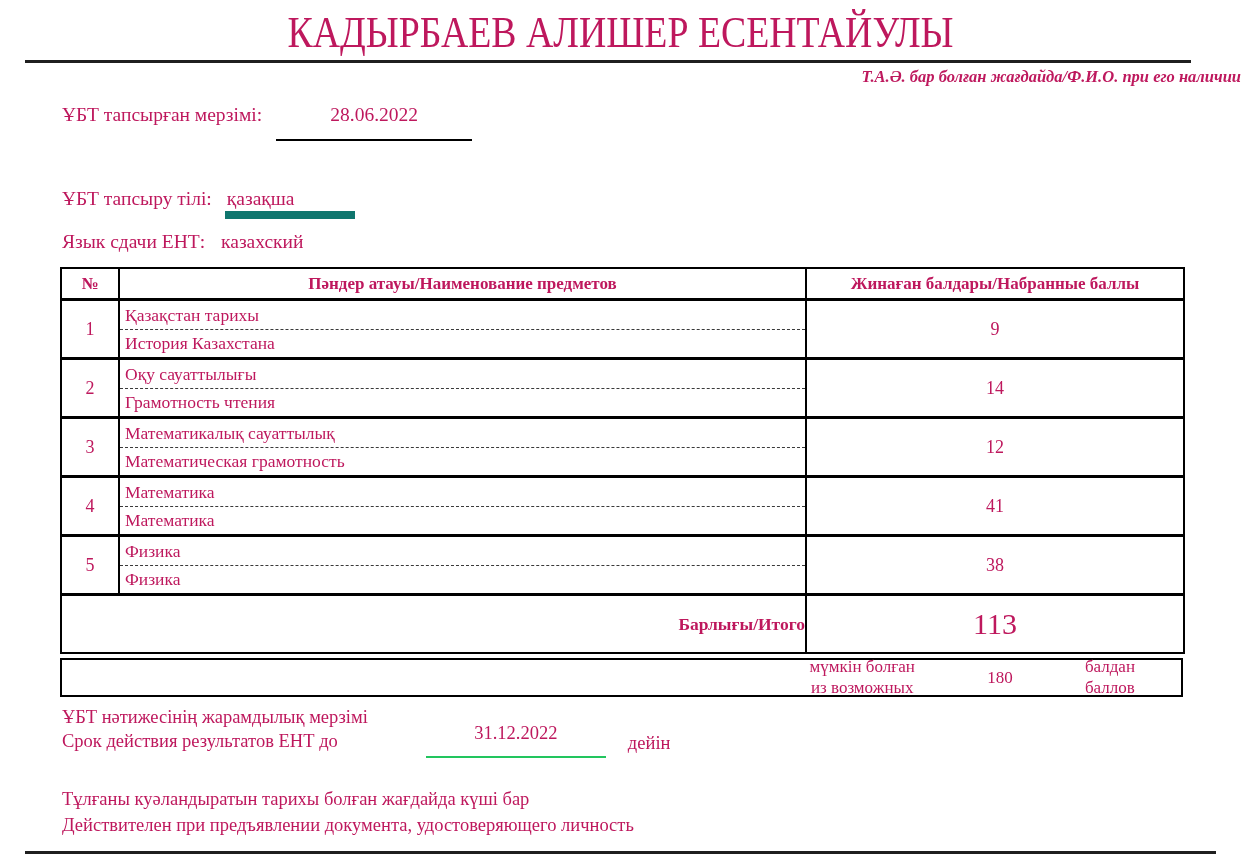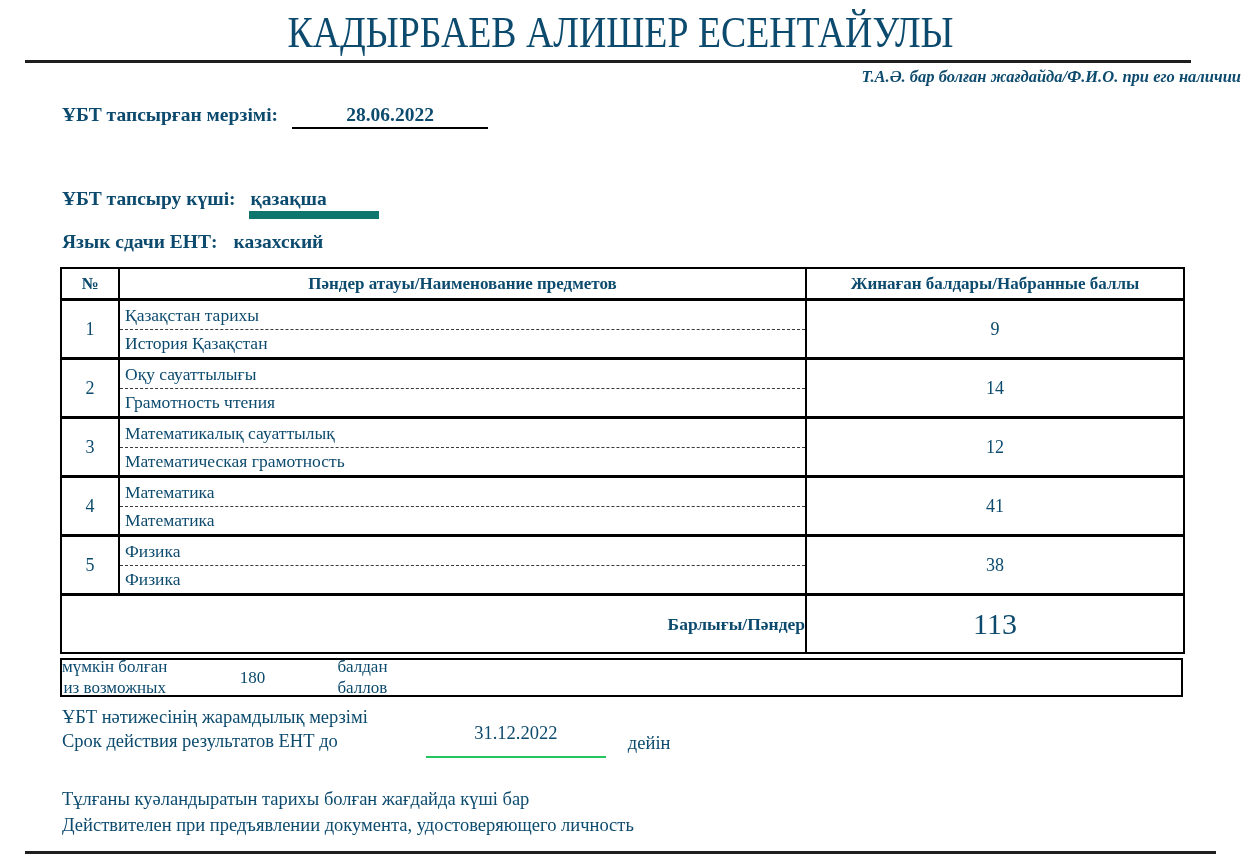--- a/index.html
+++ b/index.html
@@ -2,21 +2,21 @@
 <html><head>
 <meta charset="utf-8">
 <style>
   html, body { margin: 0; padding: 0; background: #ffffff; }
   .page {
     position: relative;
     width: 1241px;
     height: 866px;
     background: #ffffff;
     font-family: "Liberation Serif", "DejaVu Serif", serif;
-    color: #0c4a6e;
+    color: #be185d;
     overflow: hidden;
   }
 
   
   .title {
     position: absolute;
     top: 7px; left: 0; width: 100%;
     text-align: center;
     font-size: 45px;
     line-height: 50px;
@@ -34,28 +34,28 @@
     text-align: right;
     font-size: 16.5px;
     font-weight: bold;
     font-style: italic;
   }
 
   
   .field-group { position: absolute; left: 62px; font-size: 19.5px; }
   .fg1 { top: 104px; }
   .fg2 { top: 188px; }
-  .field-line { display: flex; align-items: baseline; font-weight: bold; }
+  .field-line { display: flex; align-items: baseline; }
   .fg1 .field-line + .field-line { margin-top: 14px; }
   .fg2 .field-line + .field-line { margin-top: 12px; }
   .date-value {
     margin-left: 14px; width: 196px;
     text-align: center;
     border-bottom: 2px solid #000;
-    padding-bottom: 1px;
+    padding-bottom: 13px;
   }
   .lang-value {
     margin-left: 13px; width: 128px;
     padding-left: 2px;
     border-bottom: 8px solid #0f766e;
     padding-bottom: 1px;
   }
   .lang-value-ru { margin-left: 16px; }
 
   
@@ -86,21 +86,21 @@
   td.total-value { text-align: center; font-weight: normal; font-size: 30px; }
 
   
   .possible-row {
     position: absolute;
     left: 60px; top: 658px;
     width: 1123px; height: 39px;
     border: 2px solid #000;
     box-sizing: border-box;
     display: flex;
-    justify-content: flex-start;
+    justify-content: flex-end;
     align-items: center;
     padding-right: 46px;
     font-size: 17px;
   }
   .possible-label { text-align: center; line-height: 1.2; }
   .possible-value { width: 170px; text-align: center; }
   .possible-unit  { text-align: left; line-height: 1.2; }
 
   
   .validity {
@@ -146,21 +146,21 @@
 
   <div class="field-group fg1">
     <div class="field-line">
       <span class="lbl">ҰБТ тапсырған мерзімі:</span>
       <span class="date-value">28.06.2022</span>
     </div>
   </div>
 
   <div class="field-group fg2">
     <div class="field-line">
-      <span class="lbl">ҰБТ тапсыру күші:</span>
+      <span class="lbl">ҰБТ тапсыру тілі:</span>
       <span class="lang-value">қазақша</span>
     </div>
     <div class="field-line">
       <span class="lbl">Язык сдачи ЕНТ:</span>
       <span class="lang-value-ru">казахский</span>
     </div>
   </div>
 
   <table class="scores">
     <colgroup>
@@ -173,21 +173,21 @@
         <th>№</th>
         <th>Пәндер атауы/Наименование предметов</th>
         <th>Жинаған балдары/Набранные баллы</th>
       </tr>
     </thead>
     <tbody>
       <tr class="data-row">
         <td class="num-cell">1</td>
         <td class="subj-cell">
           <div class="subj-kk">Қазақстан тарихы</div>
-          <div class="subj-ru">История Қазақстан</div>
+          <div class="subj-ru">История Казахстана</div>
         </td>
         <td class="score-cell">9</td>
       </tr>
       <tr class="data-row">
         <td class="num-cell">2</td>
         <td class="subj-cell">
           <div class="subj-kk">Оқу сауаттылығы</div>
           <div class="subj-ru">Грамотность чтения</div>
         </td>
         <td class="score-cell">14</td>
@@ -210,21 +210,21 @@
       </tr>
       <tr class="data-row">
         <td class="num-cell">5</td>
         <td class="subj-cell">
           <div class="subj-kk">Физика</div>
           <div class="subj-ru">Физика</div>
         </td>
         <td class="score-cell">38</td>
       </tr>
       <tr class="total-row">
-        <td colspan="2" class="total-label">Барлығы/Пәндер</td>
+        <td colspan="2" class="total-label">Барлығы/Итого</td>
         <td class="total-value">113</td>
       </tr>
     </tbody>
   </table>
 
   <div class="possible-row">
     <div class="possible-label">
       <div>мүмкін болған</div>
       <div>из возможных</div>
     </div>

